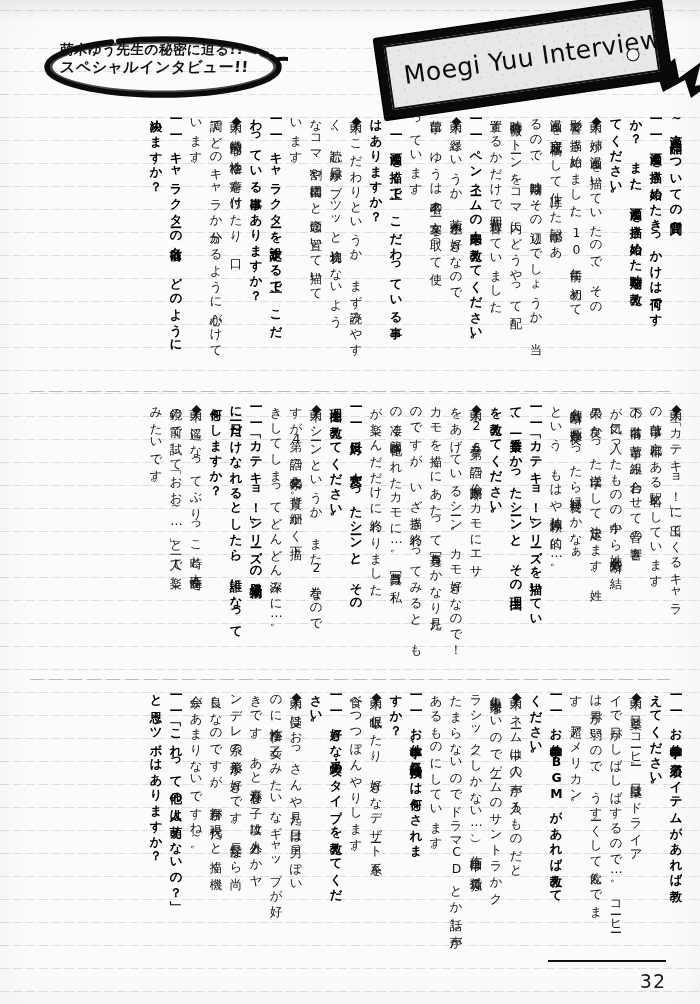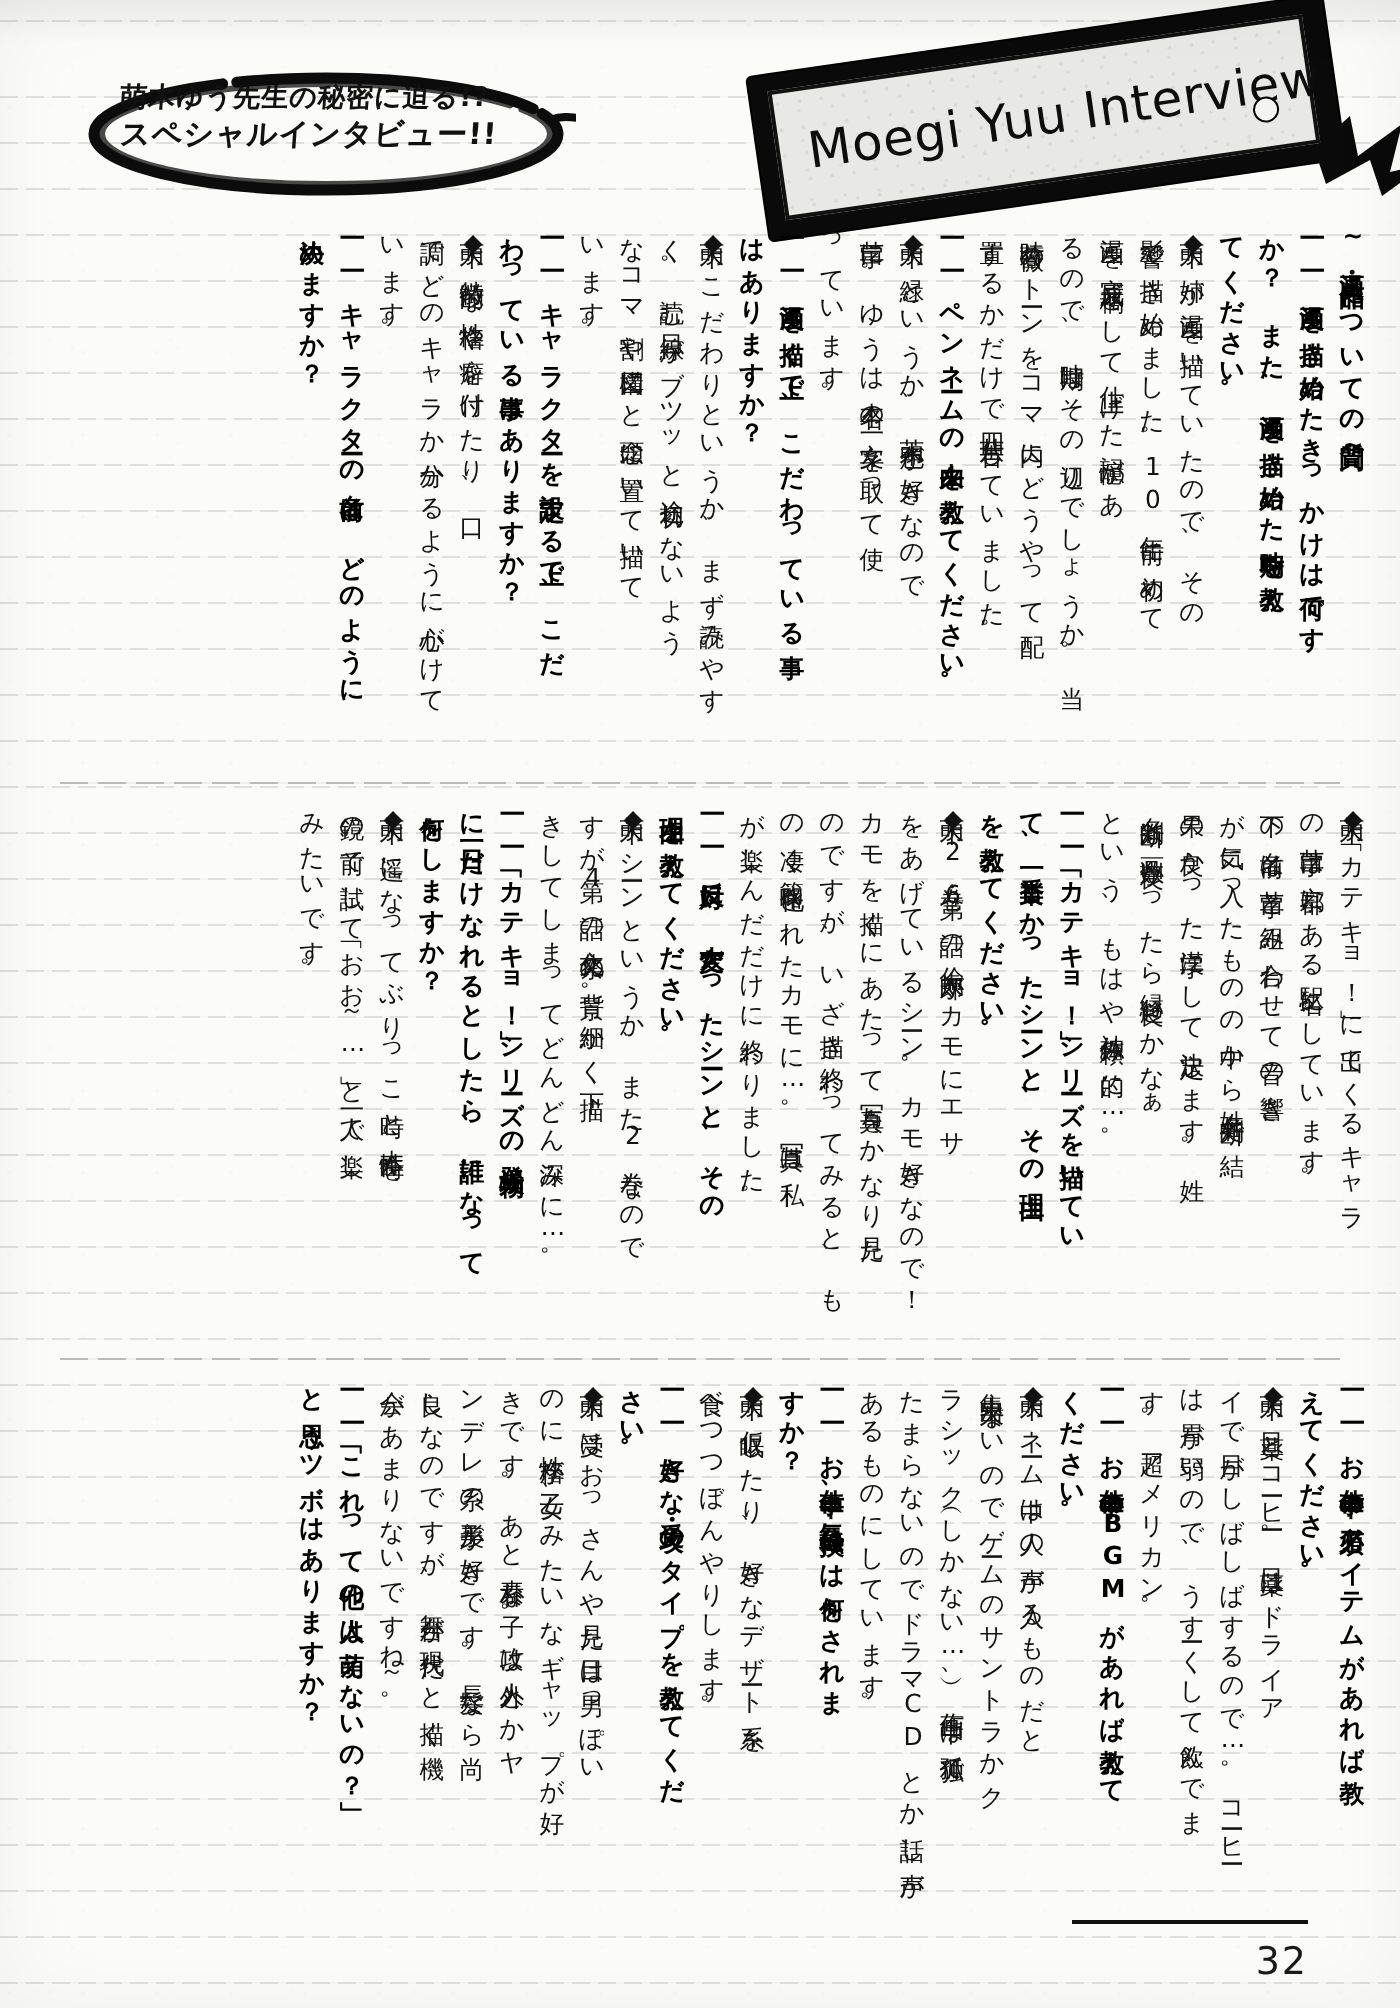--- a/index.html
+++ b/index.html
@@ -139,21 +139,21 @@
     color:#000;
   }
   .vcol.sec{          
     font-weight:bold;
     letter-spacing:1.45px;
     color:#000;
   }
 
   
   .folio{
-    position:absolute;right:46px;bottom:12px;
+    position:absolute;right:34px;bottom:12px;
     text-align:right;
   }
   .folio-rule{
     position:absolute;right:0;bottom:30px;width:118px;height:2px;background:#111;
   }
   .folio-num{
     font-family:"DejaVu Sans","Liberation Sans",sans-serif;
     font-size:19px;color:#1a1a1a;letter-spacing:1px;
   }
 

